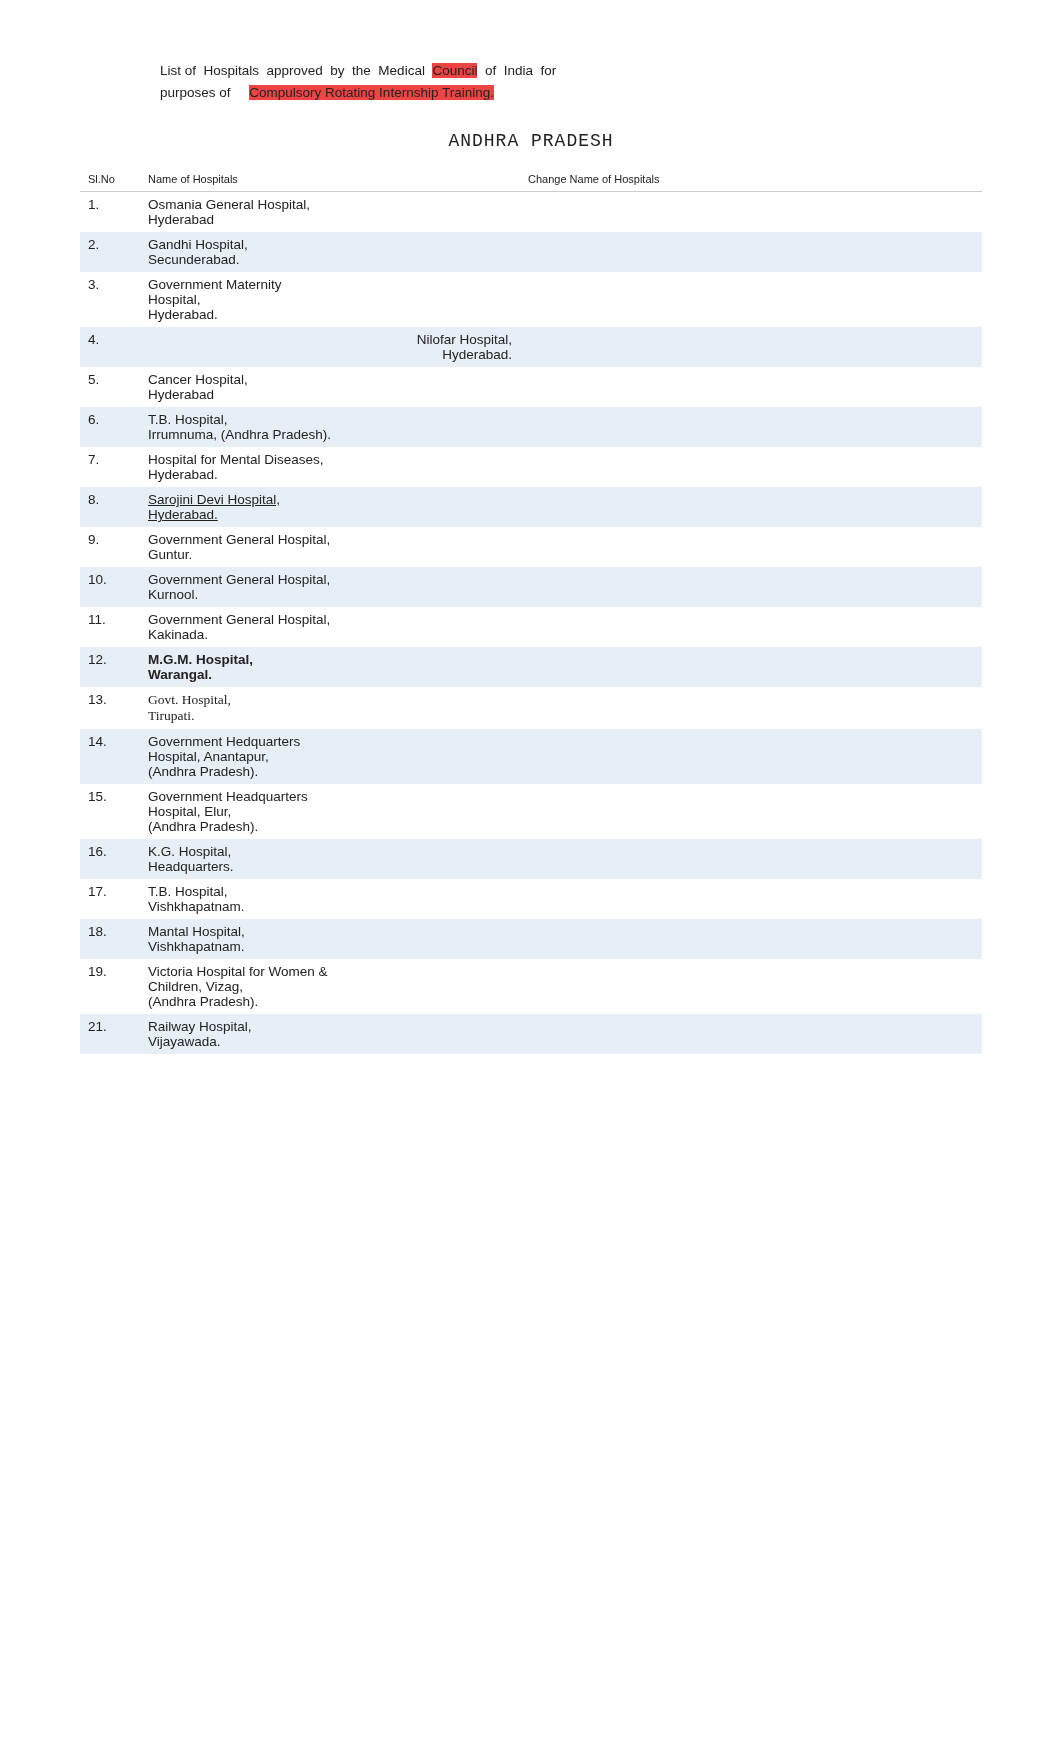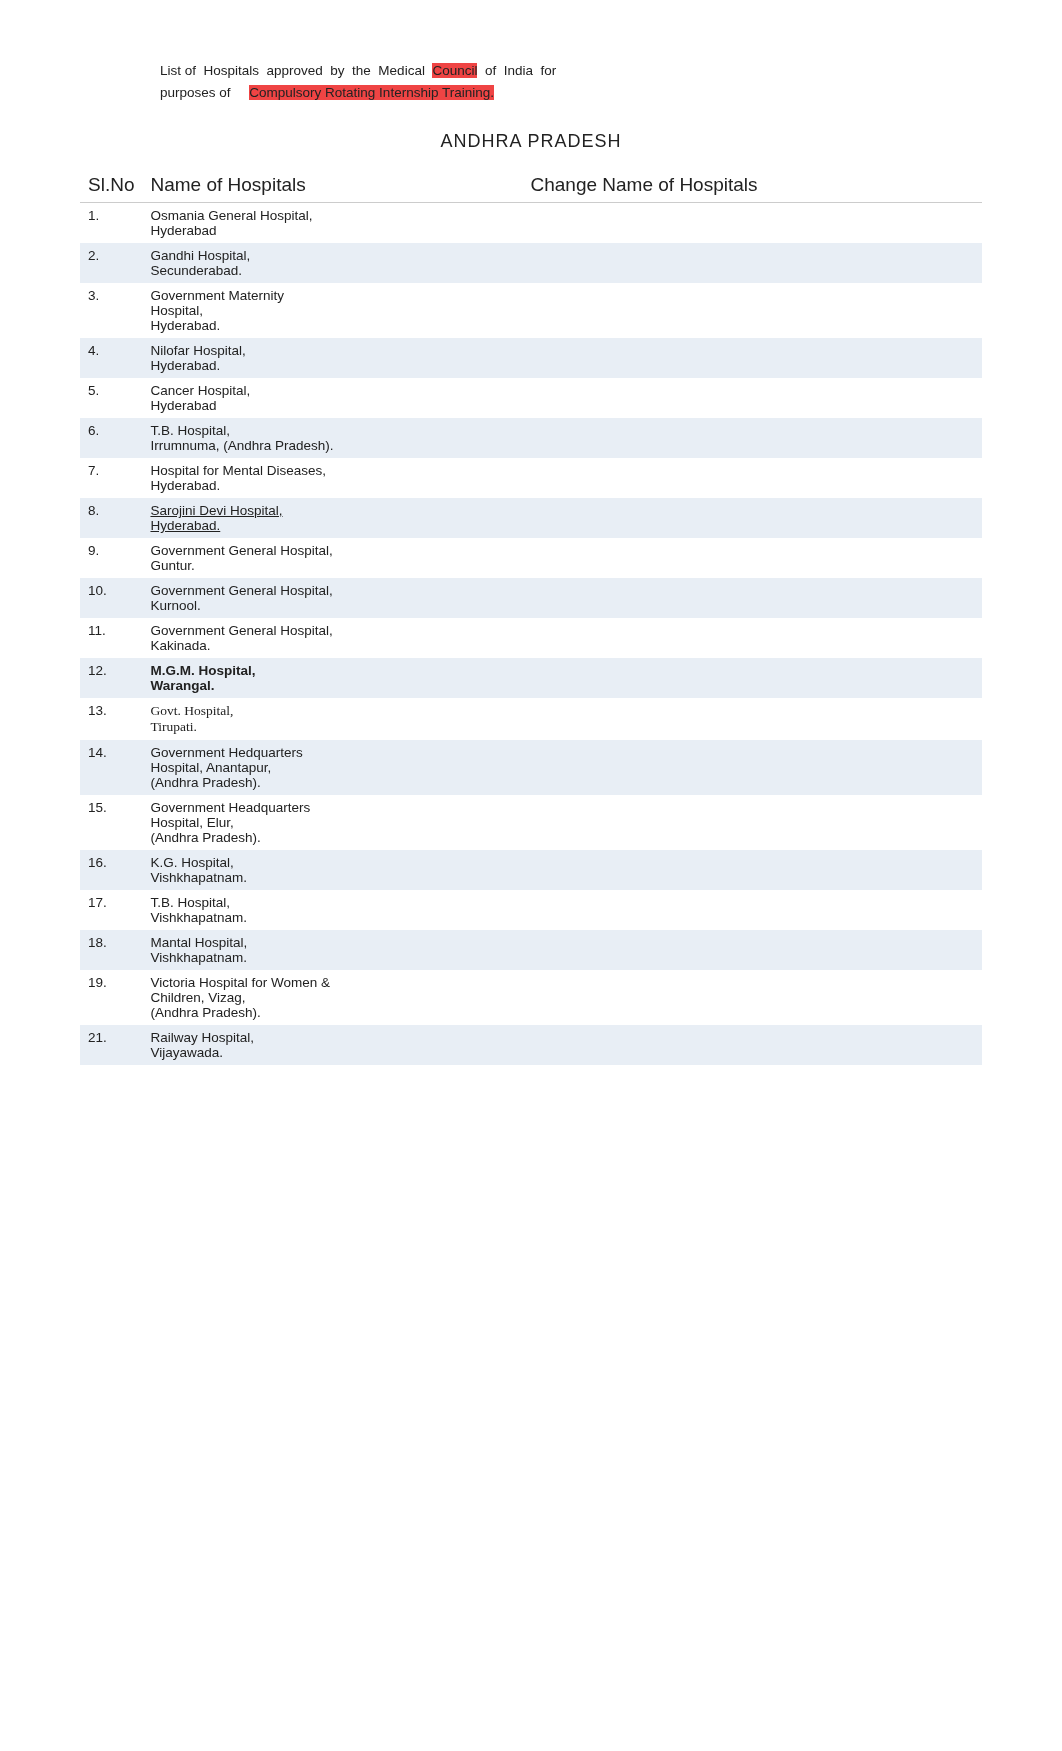--- a/index.html
+++ b/index.html
@@ -26,34 +26,35 @@
     .intro-text .highlight {
       background: #ef4444;
       display: inline;
     }
     .section-title {
       text-align: center;
       font-size: 18px;
       font-weight: normal;
       letter-spacing: 1px;
       margin-bottom: 16px;
+      font-family: Liberation Mono, monospace;
     }
     .hospital-table {
       width: 100%;
       border-collapse: collapse;
       font-size: 13.5px;
     }
     .hospital-table thead tr {
       border-bottom: 1px solid #ccc;
     }
     .hospital-table th {
       font-weight: normal;
       text-align: left;
       padding: 6px 8px;
-      font-size: 19px;
+      font-size: 11px;
     }
     .hospital-table td {
       padding: 5px 8px;
       vertical-align: top;
     }
     .hospital-table tbody tr:nth-child(even) {
       background: #e8eef5;
     }
     .hospital-table tbody tr:nth-child(odd) {
       background: #ffffff;
@@ -107,21 +108,21 @@
         </tr>
         <tr>
           <td>3.</td>
           <td style="white-space: pre-line;">Government Maternity
 Hospital,
 Hyderabad.</td>
           <td></td>
         </tr>
         <tr>
           <td>4.</td>
-          <td style="white-space: pre-line;">Nilofar Hospital,
+          <td style="white-space: pre-line; text-align: right;">Nilofar Hospital,
 Hyderabad.</td>
           <td></td>
         </tr>
         <tr>
           <td>5.</td>
           <td style="white-space: pre-line;">Cancer Hospital,
 Hyderabad</td>
           <td></td>
         </tr>
         <tr>
@@ -182,21 +183,21 @@
         <tr>
           <td>15.</td>
           <td style="white-space: pre-line;">Government Headquarters
 Hospital, Elur,
 (Andhra Pradesh).</td>
           <td></td>
         </tr>
         <tr>
           <td>16.</td>
           <td style="white-space: pre-line;">K.G. Hospital,
-Vishkhapatnam.</td>
+Headquarters.</td>
           <td></td>
         </tr>
         <tr>
           <td>17.</td>
           <td style="white-space: pre-line;">T.B. Hospital,
 Vishkhapatnam.</td>
           <td></td>
         </tr>
         <tr>
           <td>18.</td>

